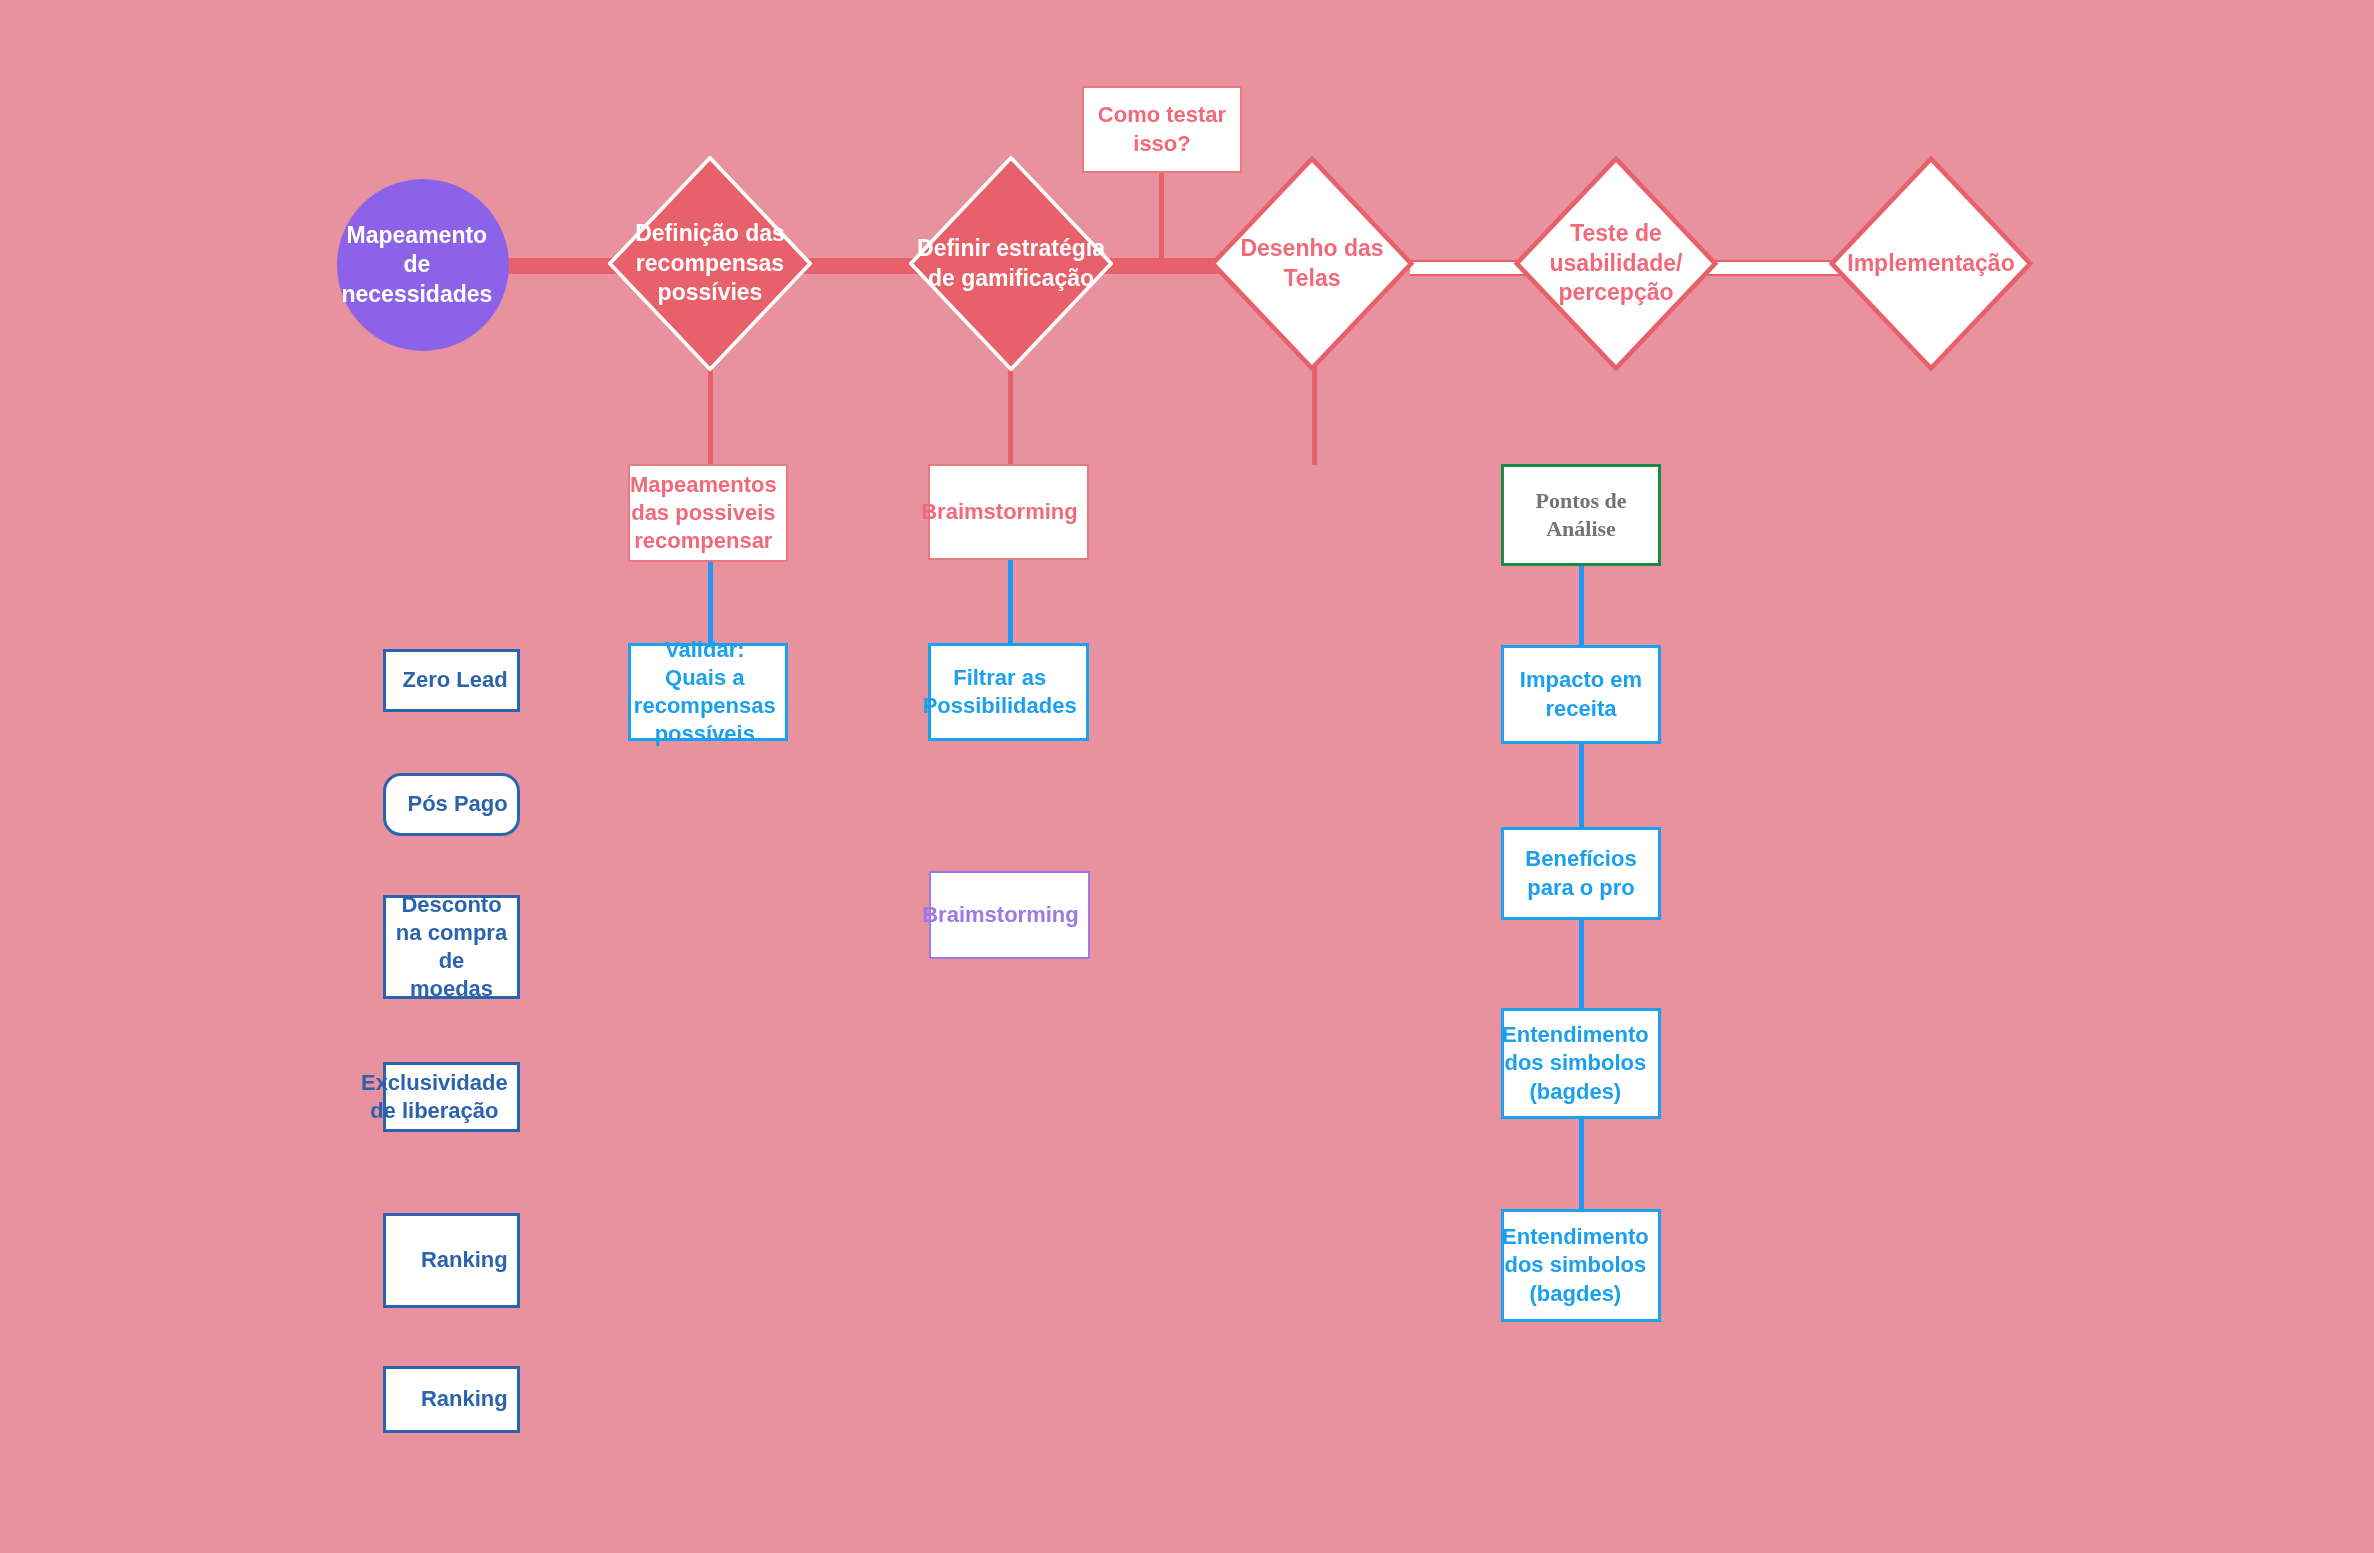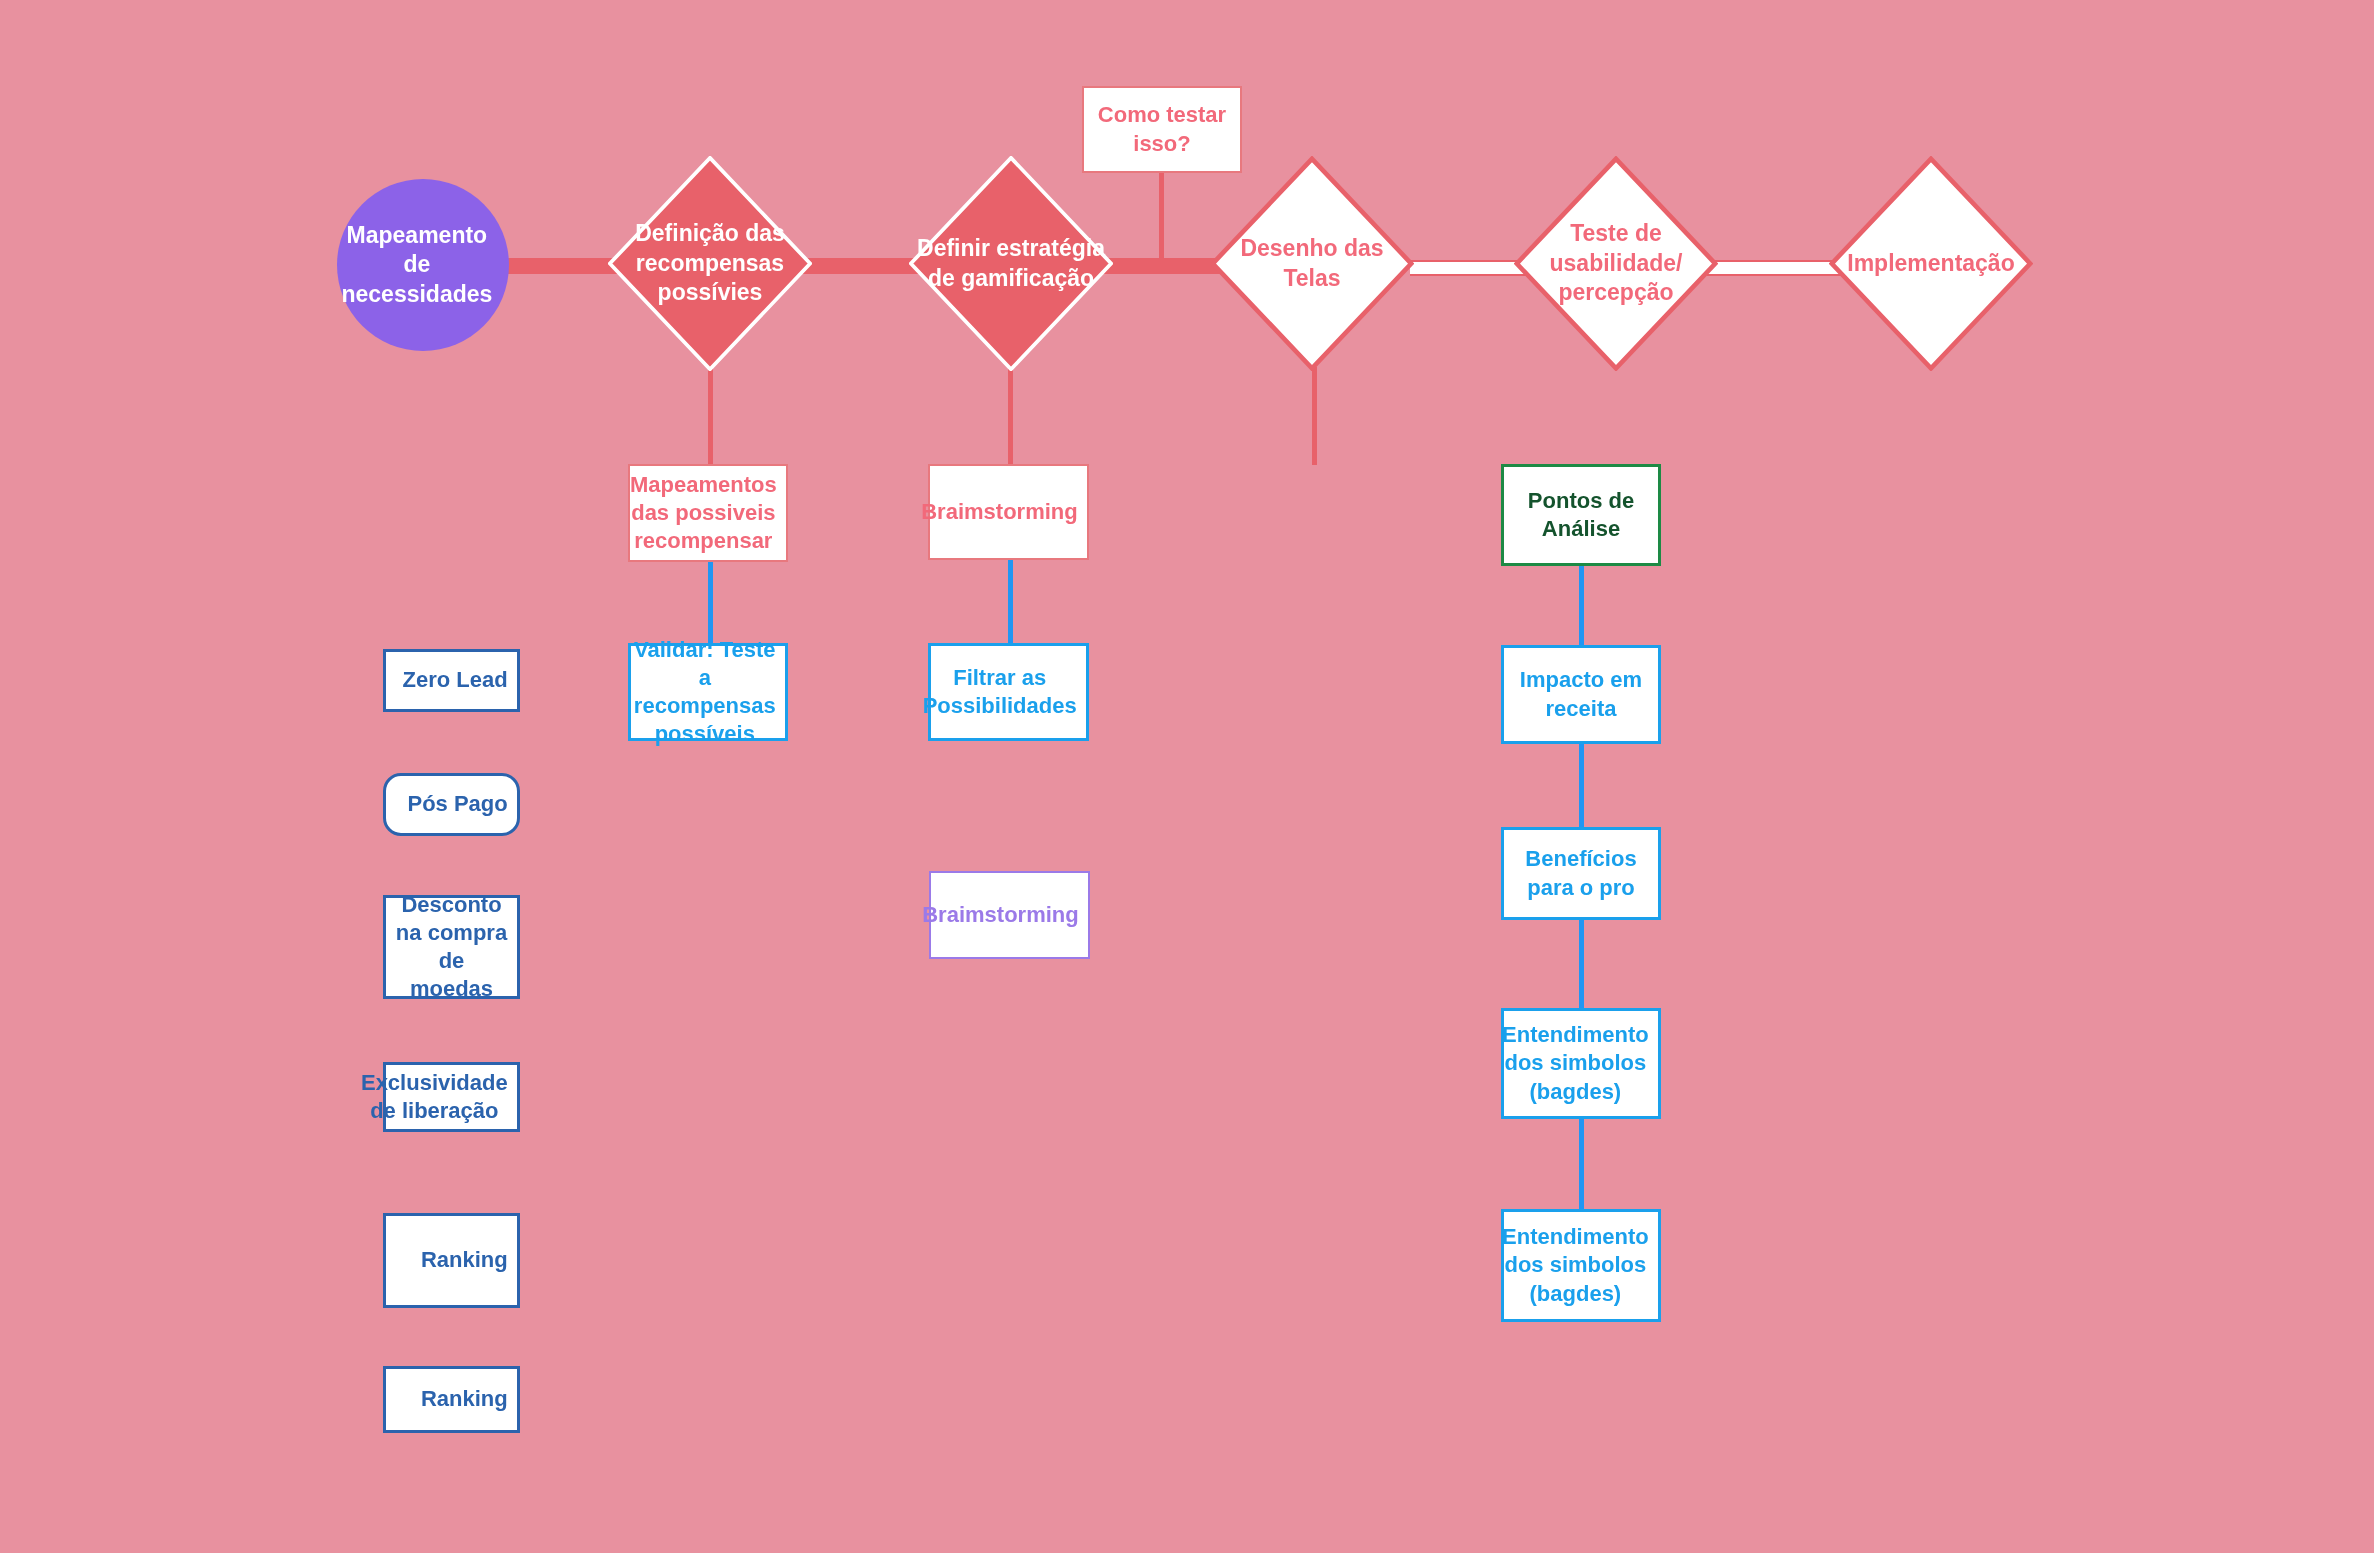--- a/index.html
+++ b/index.html
@@ -40,21 +40,21 @@
   .diamond.outline .dlabel{color:#f2697a;font-size:23px;font-weight:600;}
 
   .box{
     background:#ffffff;
     padding:5.6px 9.3px;
     font-size:22px;font-weight:600;
   }
   .box.red{border:2.8px solid #e8787e;color:#f2697a;}
   .box.lightblue{border:3.7px solid #1aa0ec;color:#1aa0ec;}
   .box.navy{border:3.7px solid #2b63ad;color:#2b63ad;}
-  .box.green{border:3.7px solid #1d8a45;color:#14532d;}
+  .box.green{border:3.7px solid #1d8a45;color:#737373;font-family:Liberation Serif, serif;}
   .box.purple{border:2.8px solid #9b7ae8;color:#9b7ae8;}
 </style>
 </head>
 <body style="background: rgb(232, 145, 159);">
 
 <div id="canvas">
 
   <div class="conn conn-h-red" style="left:501px;top:258px;width:125px;"></div>
 
   <div class="conn conn-h-red" style="left:802px;top:258px;width:139px;"></div>
@@ -123,21 +123,21 @@
 
   <div class="node box red" style="left:1082px;top:86px;width:160px;height:87px;">
     <span>Como testar isso?</span>
   </div>
 
   <div class="node box red" style="left:628px;top:464px;width:160px;height:98px;">
     <span>Mapeamentos das possiveis recompensar</span>
   </div>
 
   <div class="node box lightblue" style="left:628px;top:643px;width:160px;height:98px;">
-    <span>Validar: Teste a recompensas possíveis</span>
+    <span>Validar: Quais a recompensas possíveis</span>
   </div>
 
   <div class="node box red" style="left:928px;top:464px;width:161px;height:96px;">
     <span>Braimstorming</span>
   </div>
 
   <div class="node box lightblue" style="left:928px;top:643px;width:161px;height:98px;">
     <span>Filtrar as Possibilidades</span>
   </div>
 

